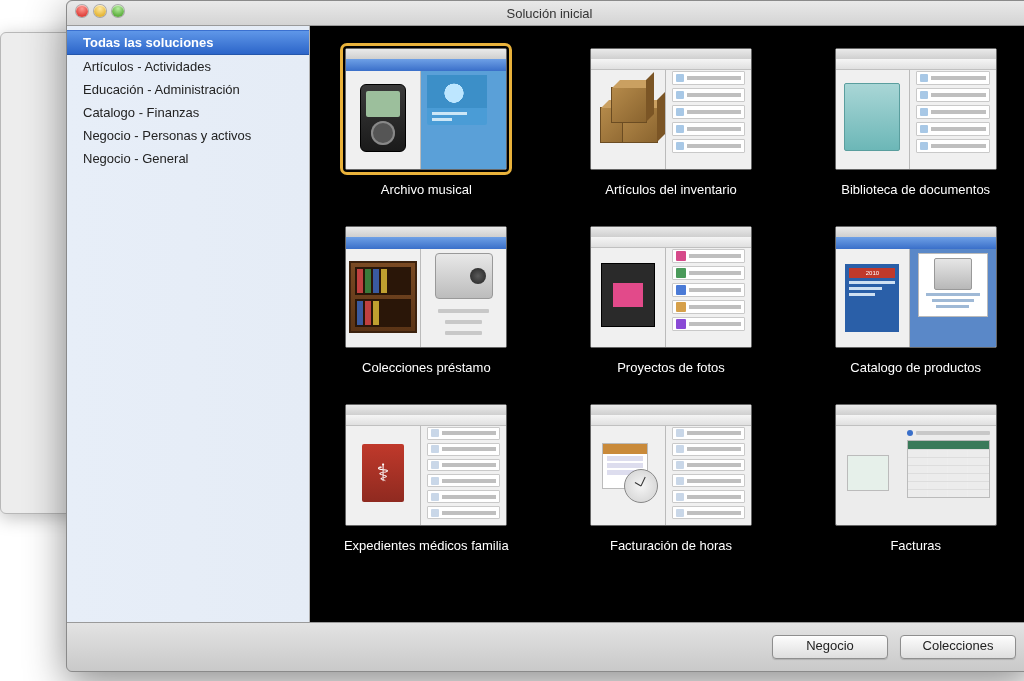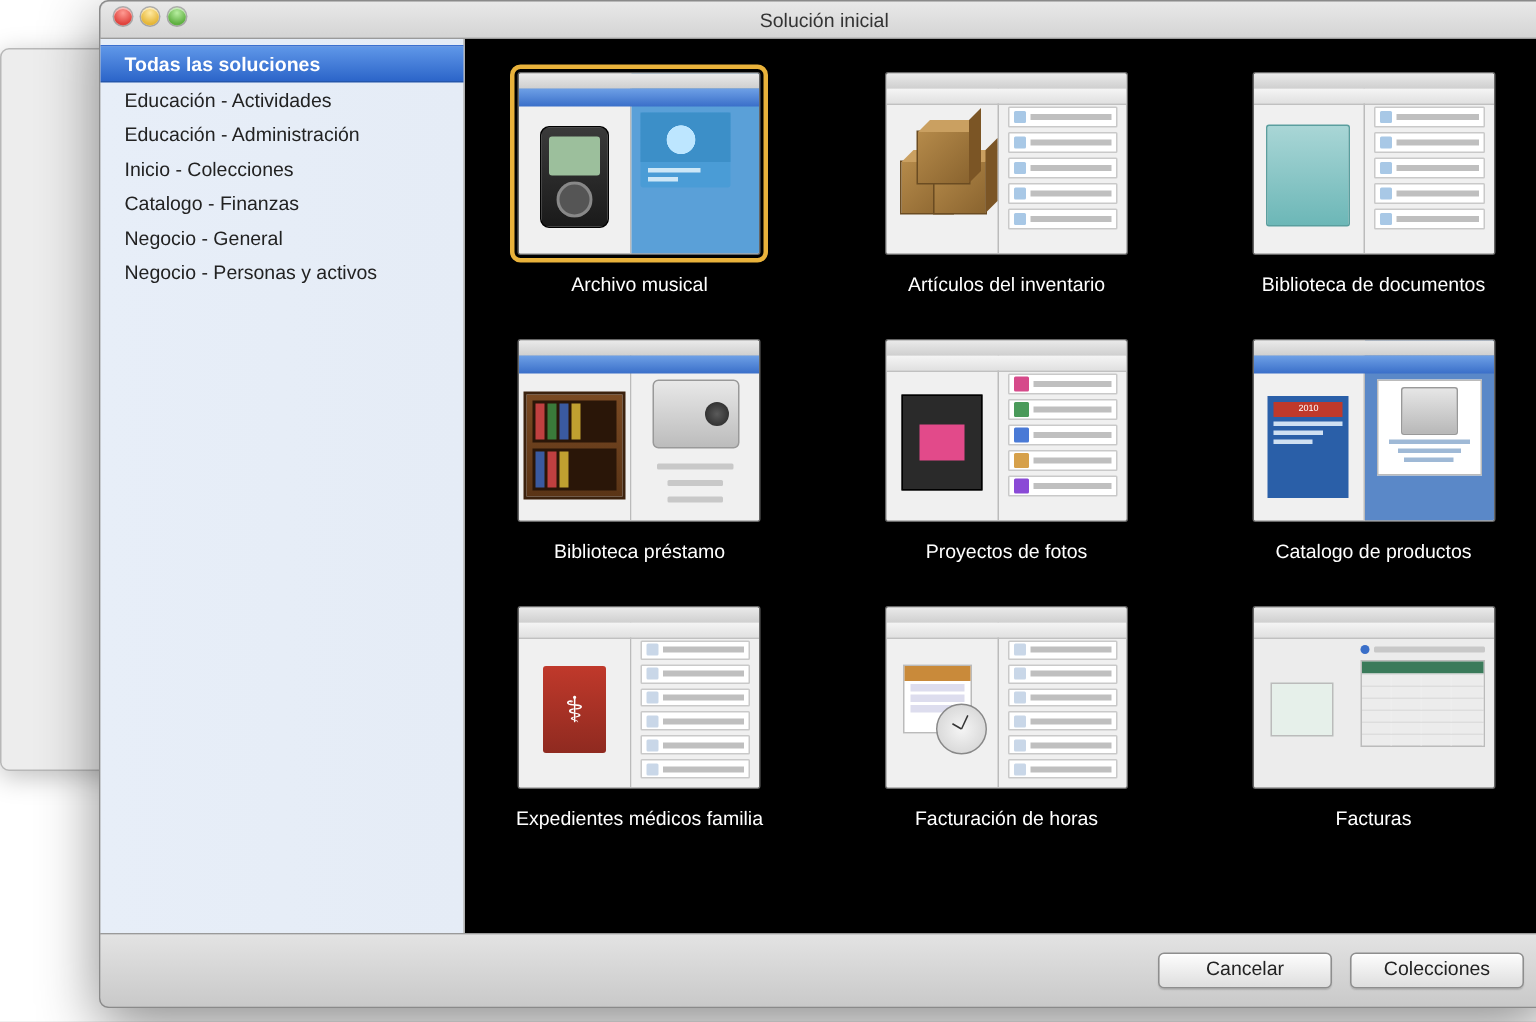--- a/index.html
+++ b/index.html
@@ -175,26 +175,25 @@
       <div class="tl yellow"></div>
       <div class="tl green"></div>
     </div>
     <div class="title-txt">Solución inicial</div>
   </div>
 
   <div class="body">
 
     <div class="sidebar" id="sidebar">
         <div class="side-item selected">Todas las soluciones</div>
-        <div class="side-item">Educación - Actividades</div>
+        <div class="side-item">Artículos - Actividades</div>
         <div class="side-item">Educación - Administración</div>
-        <div class="side-item">Inicio - Colecciones</div>
         <div class="side-item">Catalogo - Finanzas</div>
+        <div class="side-item">Negocio - Personas y activos</div>
         <div class="side-item">Negocio - General</div>
-        <div class="side-item">Negocio - Personas y activos</div>
       </div>
 
     <div class="grid-area">
       <div class="grid-row" id="row0">
           <div class="tpl selected">
             <div class="thumb">
     <div class="titlebarband"></div>
               <div class="toolbar-blue"></div>
     <div class="split-l" style="padding-top:18px;">
                 <div class="ipod"></div>
@@ -300,21 +299,21 @@
                   </div>
     </div>
               </div>
     <div class="split-r" style="padding-top:26px;align-items:center;">
       <div class="projector"></div>
       <div class="tiny-txt" style="width:70%;margin-top:6px;"></div>
       <div class="tiny-txt" style="width:50%;margin-top:3px;"></div>
       <div class="tiny-txt" style="width:50%;margin-top:3px;"></div>
     </div>
             </div>
-            <div class="tpl-label">Biblioteca préstamo</div>
+            <div class="tpl-label">Colecciones préstamo</div>
           </div>
           <div class="tpl">
             <div class="thumb">
     <div class="titlebarband"></div>
               <div class="toolbar-white"></div>
     <div class="split-l" style="padding-top:16px;">
                 <div class="photo-album">
                   <div class="inner"></div>
                 </div>
               </div>
@@ -504,17 +503,17 @@
     </div>
             </div>
             <div class="tpl-label">Facturas</div>
           </div>
         </div>
     </div>
 
   </div>
 
   <div class="footer">
-    <div class="btn">Cancelar</div>
+    <div class="btn">Negocio</div>
     <div class="btn">Colecciones</div>
   </div>
 
 </div>
 
 </body></html>

